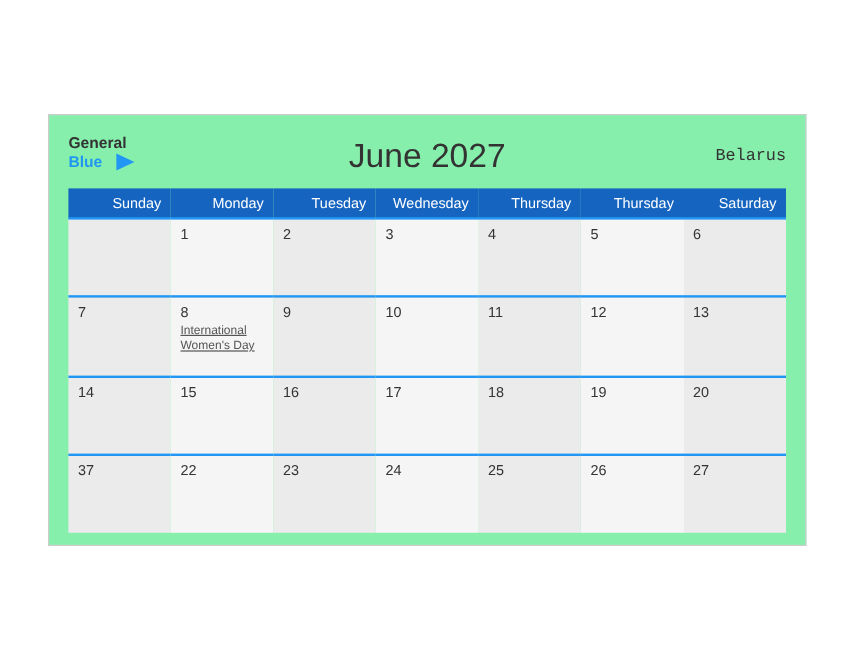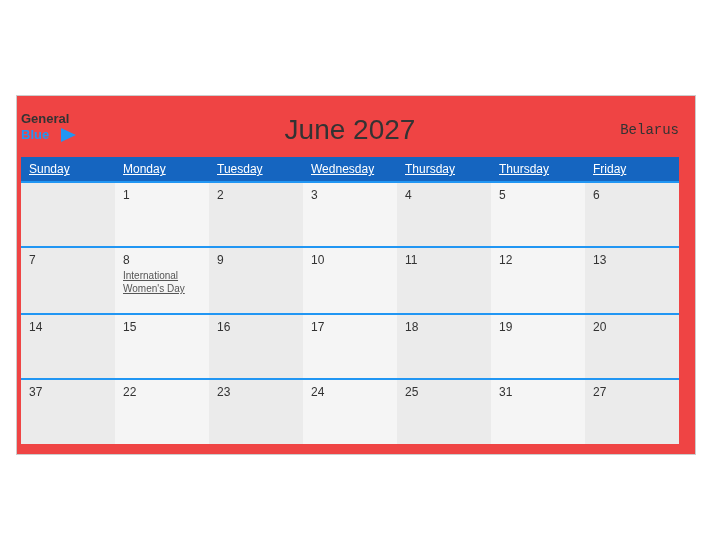--- a/index.html
+++ b/index.html
@@ -6,24 +6,24 @@
     body {
       font-family: Arial, sans-serif;
       background: #fff;
       width: 712px;
       height: 550px;
       display: flex;
       align-items: center;
       justify-content: center;
     }
     .calendar-container {
-      width: 680px;
-      background: #ef4444;
+      width: 632px;
+      background: #86efac;
       border: 1px solid #ccc;
-      padding: 16px 16px 10px 4px;
+      padding: 16px 16px 10px 16px;
     }
     .calendar-header {
       display: flex;
       align-items: center;
       justify-content: space-between;
       margin-bottom: 10px;
       position: relative;
     }
     .logo {
       display: flex;
@@ -55,24 +55,23 @@
       border-collapse: collapse;
     }
     .calendar-grid thead tr {
       background-color: #1565C0;
     }
     .calendar-grid thead th {
       color: #fff;
       font-size: 12px;
       font-weight: normal;
       padding: 5px 8px;
-      text-align: left;
+      text-align: right;
       width: calc(100% / 7);
       border: none;
-      text-decoration: underline;
     }
     .calendar-grid tbody tr {
       border-top: 2px solid #2196F3;
     }
     .calendar-grid tbody td {
       vertical-align: top;
       padding: 5px 8px 18px 8px;
       font-size: 12px;
       color: #333;
       background: #f5f5f5;
@@ -122,21 +121,21 @@
 
   <table class="calendar-grid">
     <thead>
       <tr>
         <th>Sunday</th>
         <th>Monday</th>
         <th>Tuesday</th>
         <th>Wednesday</th>
         <th>Thursday</th>
         <th>Thursday</th>
-        <th>Friday</th>
+        <th>Saturday</th>
       </tr>
     </thead>
     <tbody id="calendar-body">
     <tr>
           <td></td>
           <td>
             <span class="day-number">1</span>
           </td>
           <td>
             <span class="day-number">2</span>
@@ -211,21 +210,21 @@
           <td>
             <span class="day-number">23</span>
           </td>
           <td>
             <span class="day-number">24</span>
           </td>
           <td>
             <span class="day-number">25</span>
           </td>
           <td>
-            <span class="day-number">31</span>
+            <span class="day-number">26</span>
           </td>
           <td>
             <span class="day-number">27</span>
           </td>
         </tr>
       </tbody>
   </table>
 </div>
 
 </body></html>

